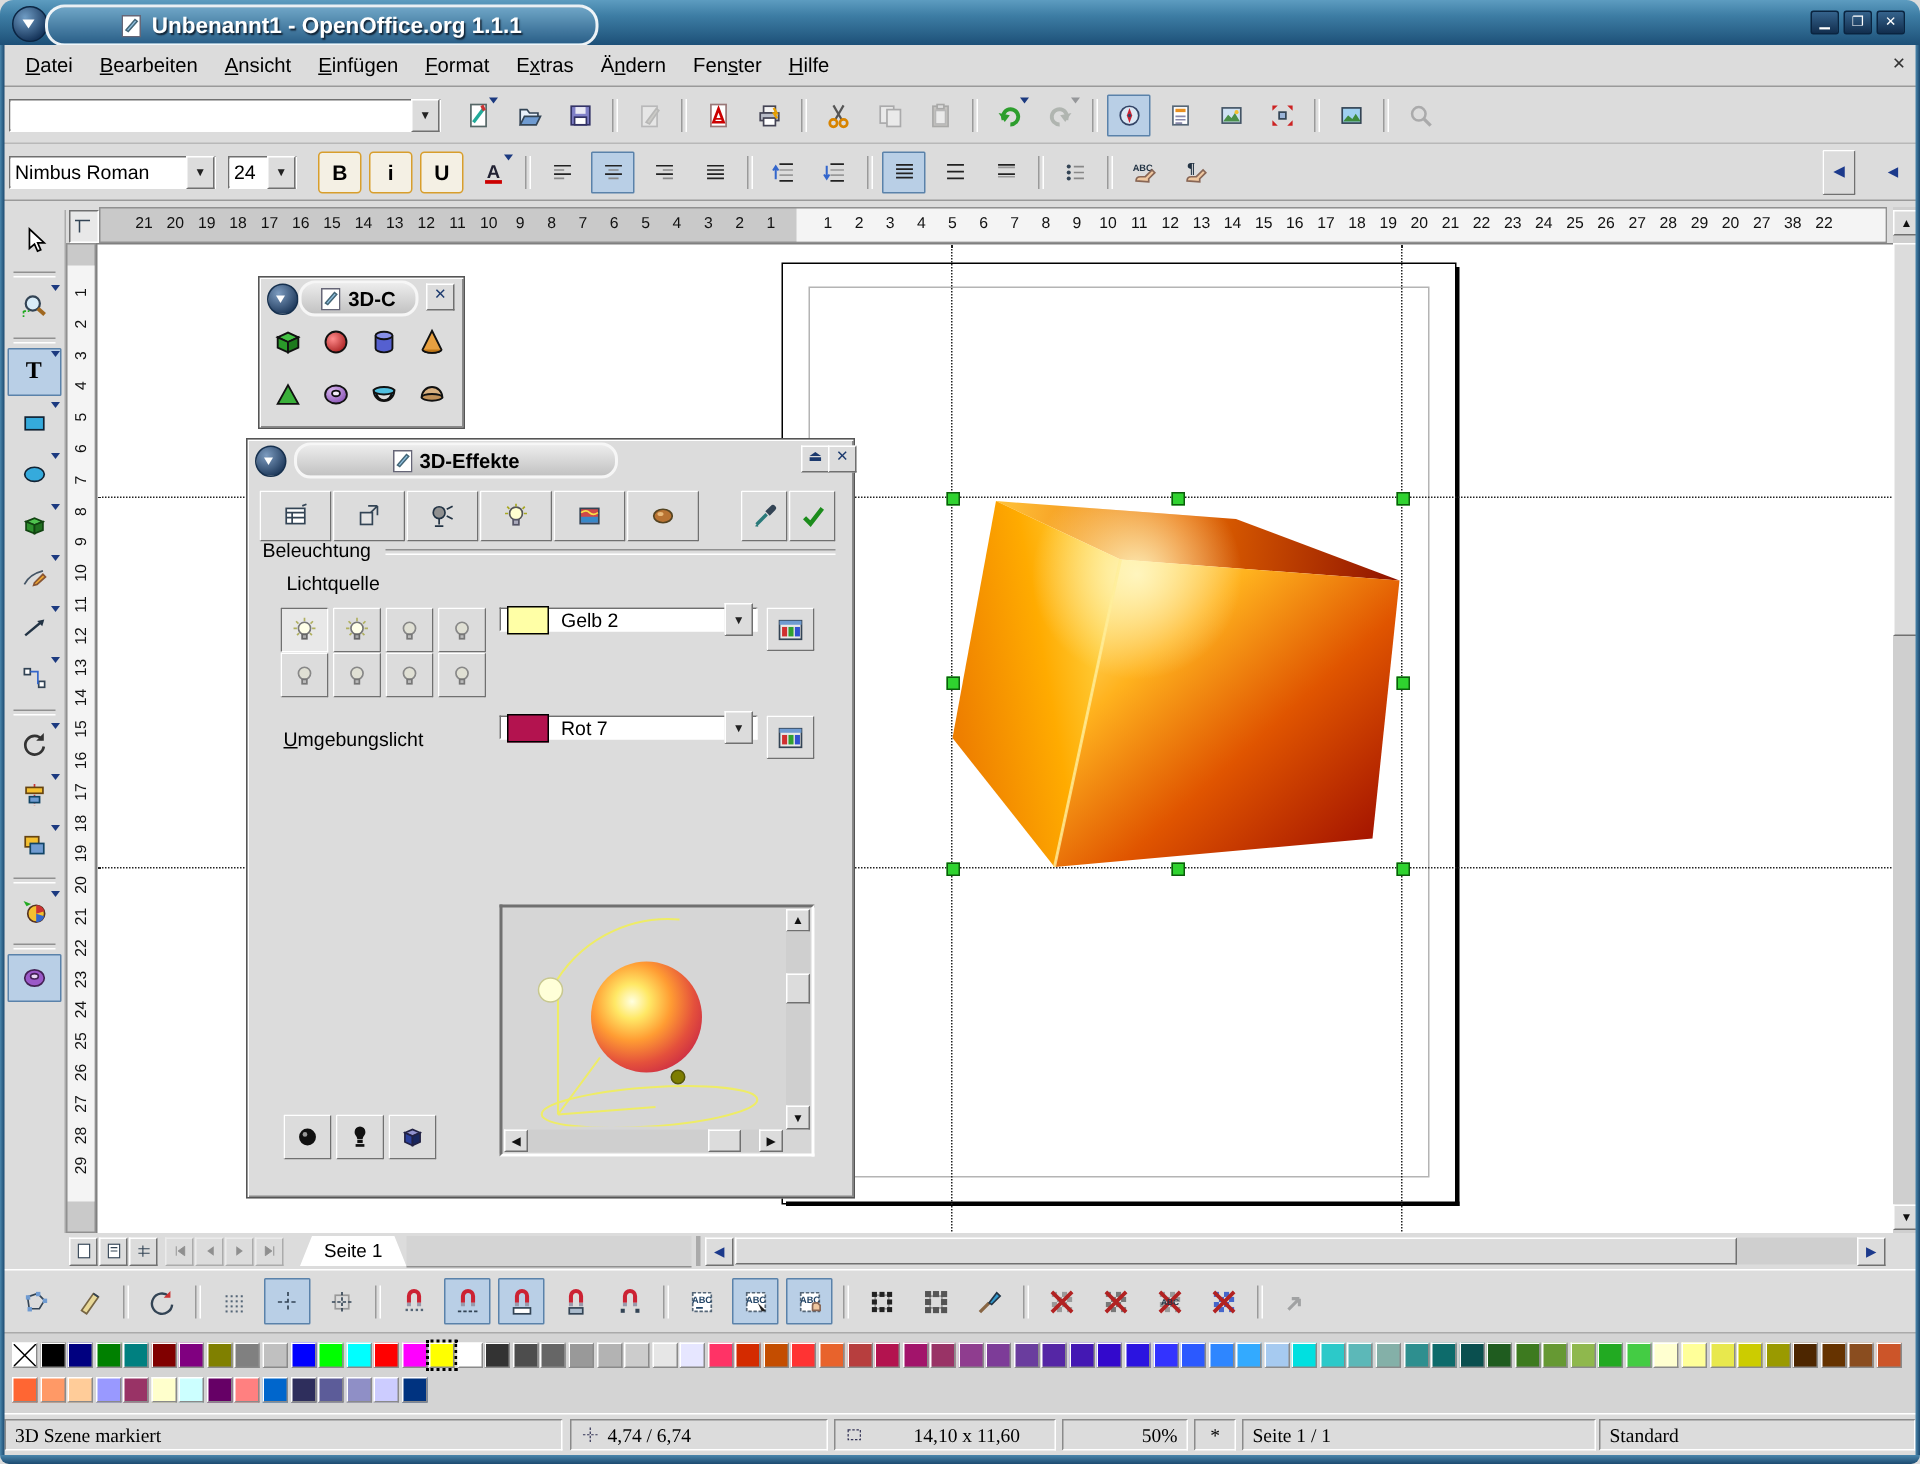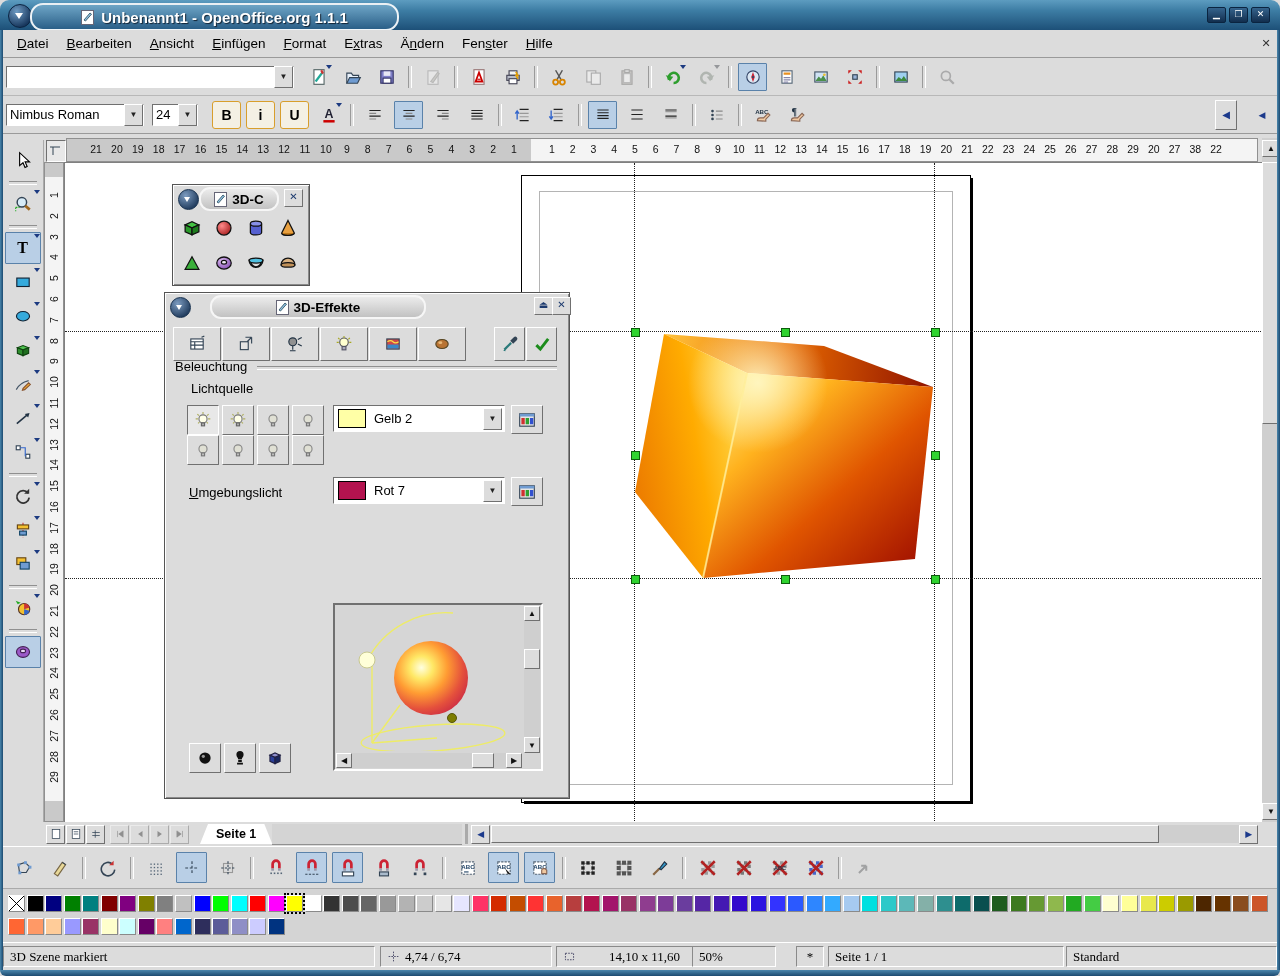--- a/index.html
+++ b/index.html
@@ -84,38 +84,38 @@
   
   #fx3d{left:164px;top:292px;width:404px;height:505px;}
   #fx3d .tabs{position:absolute;left:8px;top:34px;display:flex;}
   #fx3d .tabs .tbtn{width:46px;height:32px;margin-right:1px;}
   #fx3d .actions{position:absolute;left:329px;top:34px;display:flex;}
   #fx3d .actions .tbtn{width:29px;height:32px;margin-right:1px;}
   .grouplabel{position:absolute;font-size:13px;}
   .groupline{position:absolute;height:2px;border-top:1px solid #909090;border-bottom:1px solid #fff;}
   .lamps{position:absolute;display:flex;}
   .lamps .tbtn{width:30px;height:28px;margin-right:3px;}
-  .fxcombo{position:absolute;height:27px;width:172px;display:flex;align-items:center;background:#fff;
+  .fxcombo{position:absolute;height:16px;width:172px;display:flex;align-items:center;background:#fff;
     border:1px solid;border-color:#707070 #fff #fff #707070;box-sizing:border-box;padding-left:4px;justify-content:flex-end;}
   .fxcombo .sw{width:26px;height:17px;border:1px solid #000;margin-right:8px;flex:0 0 auto;}
   .fxcombo .cv{flex:1;font-size:13px;}
   .fxcombo .cbtn{margin-right:2px;}
   #preview{position:absolute;left:168px;top:310px;width:210px;height:168px;border:2px solid;border-color:#707070 #fff #fff #707070;background:#d6d6d6;box-sizing:border-box;}
   .pvbtns{position:absolute;left:24px;top:450px;display:flex;}
   .pvbtns .tbtn{width:30px;height:28px;margin-right:3px;}
   
   #palette3d{left:172px;top:184px;width:136px;height:100px;}
   #palette3d .grid{position:absolute;left:3px;top:26px;display:grid;grid-template-columns:repeat(4,32px);grid-auto-rows:35px;}
   #palette3d .grid .tbtn{width:30px;height:32px;margin:0;}
   
   #tabrow{position:absolute;left:0;top:822px;width:1280px;height:24px;background:#dcdcdc;display:flex;align-items:center;}
   .tinybtn{width:19px;height:19px;background:#dcdcdc;border:1px solid;border-color:#fff #707070 #707070 #fff;
     display:flex;align-items:center;justify-content:center;margin-right:1px;flex:0 0 auto;box-sizing:border-box;}
   #pagetab{height:20px;padding:0 16px;background:#fff;clip-path:polygon(8px 0,calc(100% - 8px) 0,100% 100%,0 100%);
-    font-weight:bold;font-size:12.5px;line-height:20px;flex:0 0 auto;}
+    font-weight:normal;font-size:12.5px;line-height:20px;flex:0 0 auto;}
   #tabstrip{height:20px;flex:0 0 190px;border-bottom:1px solid #909090;background:#d4d4d4;}
   #optbar{position:absolute;left:0;top:846px;width:1280px;height:42px;background:#dcdcdc;border-top:1px solid #fff;
     display:flex;align-items:center;padding-left:8px;box-sizing:border-box;}
   #optbar .tbtn{width:29px;height:29px;}
   #colorbar{position:absolute;left:0;top:888px;width:1280px;height:54px;background:#d4d4d4;border-top:1px solid #aaa;}
   .swc{position:absolute;width:17px;height:17px;border:1px solid;border-color:#fff #8a8a8a #8a8a8a #fff;box-sizing:border-box;}
   .swc.sel{outline:2px dotted #000;outline-offset:0px;}
   .swc.none{background:#fff;}
   
   #statusbar{position:absolute;left:0;top:942px;width:1280px;height:28px;background:#dcdcdc;border-top:1px solid #fff;}
@@ -1029,21 +1029,21 @@
       <span>4,74 / 6,74</span>
     </div>
     <div class="sseg" style="left:556px;width:148px;gap:33px;">
       <span>
           <svg width="13" height="13" viewBox="0 0 16 16">
             <rect x="3" y="4" width="10" height="8" fill="none" stroke="#335" stroke-dasharray="2 1.4"></rect>
           </svg>
         </span>
       <span>14,10 x 11,60</span>
     </div>
-    <div class="sseg" style="left:692px;width:84px;justify-content:flex-start;">
+    <div class="sseg" style="left:708px;width:84px;justify-content:flex-end;">
       <span>50%</span>
     </div>
     <div class="sseg" style="left:796px;width:28px;justify-content:center;">
       <span>*</span>
     </div>
     <div class="sseg" style="left:828px;width:236px;">
       <span>Seite 1 / 1</span>
     </div>
     <div class="sseg" style="left:1066px;width:211px;">
       <span>Standard</span>
@@ -1123,21 +1123,21 @@
             <path d="M2.5 9.5 a5.5 5.5 0 0 1 11 0z" fill="#d8b080" stroke="#111"></path>
             <ellipse cx="8" cy="9.5" rx="5.5" ry="1.8" fill="#c09058" stroke="#111"></ellipse>
           </svg>
         </div>
       </div>
   </div>
 
   <div class="fwin" id="fx3d">
     <div class="ftitle">
       <div class="fcircle"></div>
-      <div class="fpill" style="left:45px;width:212px;">
+      <div class="fpill" style="left:31px;width:212px;">
         <span class="pico">
             <svg width="13" height="15" viewBox="0 0 13 15">
               <rect x="0.5" y="0.5" width="12" height="14" fill="#fff" stroke="#667"></rect>
               <path d="M3 10 L9 3 l1.5 1.2 L4.5 11z" fill="#8fc0e0" stroke="#467"></path>
             </svg>
           </span>
         <span class="t">3D-Effekte</span>
       </div>
       <div class="fbtn" style="left:369px;">⏏</div>
       <div class="fbtn" style="left:387px;">✕</div>

